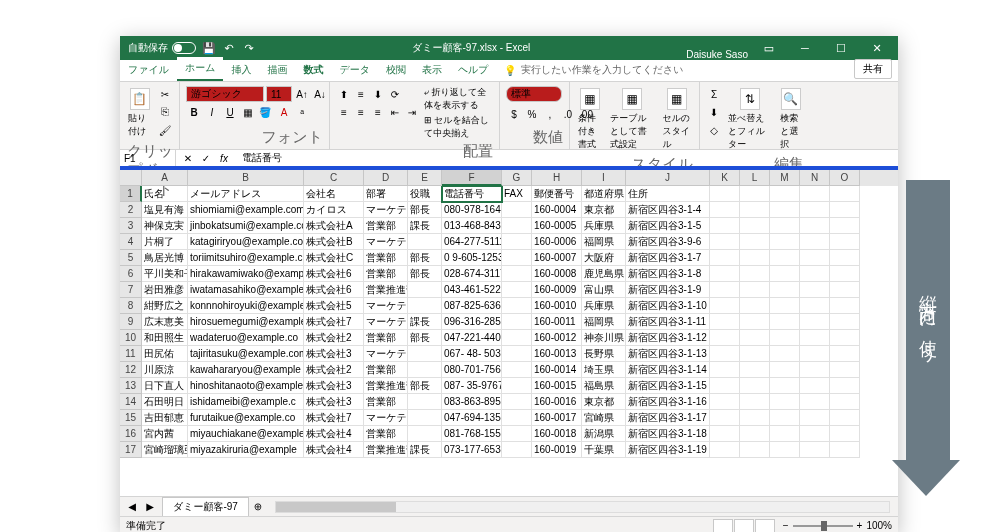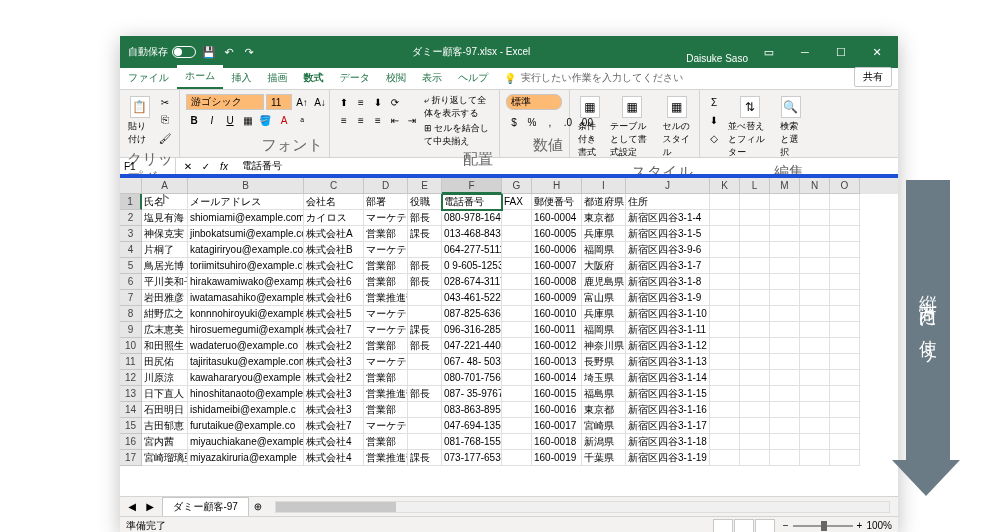--- a/index.html
+++ b/index.html
@@ -1,20 +1,20 @@
 <!DOCTYPE html>
 <html><head>
 <meta charset="utf-8">
 <style>
 * { margin: 0; padding: 0; box-sizing: border-box; font-family: "Meiryo UI", "Yu Gothic UI", sans-serif; }
 body { background: #fff; width: 1000px; height: 532px; overflow: hidden; position: relative; }
 .window { position: absolute; left: 120px; top: 36px; width: 778px; height: 498px; background: #fff; box-shadow: 0 4px 20px rgba(0,0,0,0.25); display: flex; flex-direction: column; }
 
 
-.titlebar { height: 32px; background: #217346; display: flex; align-items: center; color: #fff; font-size: 10px; }
+.titlebar { height: 24px; background: #217346; display: flex; align-items: center; color: #fff; font-size: 10px; }
 .titlebar-left { display: flex; align-items: center; gap: 6px; padding-left: 8px; }
 .autosave { display: flex; align-items: center; gap: 4px; }
 .toggle { width: 24px; height: 12px; border: 1px solid #fff; border-radius: 6px; position: relative; }
 .toggle::after { content: ""; position: absolute; width: 8px; height: 8px; background: #fff; border-radius: 50%; top: 1px; left: 1px; }
 .qat-icon { width: 14px; height: 14px; display: inline-flex; align-items: center; justify-content: center; font-size: 11px; color: #fff; }
 .titlebar-center { flex: 1; text-align: center; }
 .titlebar-right { display: flex; align-items: flex-end; gap: 6px; padding-right: 6px; }
 .win-btn { width: 30px; height: 24px; display: flex; align-items: center; justify-content: center; font-size: 11px; }
 
 
@@ -27,21 +27,21 @@
 
 
 .ribbon { height: 68px; background: #f3f2f1; border-bottom: 1px solid #d4d4d4; display: flex; font-size: 9px; }
 .ribbon-group { border-right: 1px solid #d4d4d4; padding: 2px 6px; display: flex; flex-direction: column; justify-content: space-between; }
 .ribbon-group-label { text-align: right; font-size: 15px; color: #666; padding-top: 2px; }
 .ribbon-controls { display: flex; gap: 4px; align-items: flex-start; flex: 1; padding-top: 2px; }
 .big-btn { display: flex; flex-direction: column; align-items: center; gap: 2px; padding: 2px; }
 .big-btn-icon { width: 20px; height: 22px; background: #fff; border: 1px solid #ccc; display: flex; align-items: center; justify-content: center; font-size: 12px; }
 .font-controls { display: flex; flex-direction: column; gap: 2px; }
 .font-row { display: flex; gap: 2px; align-items: center; }
-.font-select { border: 1px solid #c8c8c8; background: #fdba74; padding: 1px 4px; font-size: 10px; height: 16px; }
+.font-select { border: 1px solid #c8c8c8; background: #b91c1c; padding: 1px 4px; font-size: 10px; height: 16px; }
 .small-btn { width: 16px; height: 16px; border: 1px solid transparent; display: inline-flex; align-items: center; justify-content: center; font-size: 10px; background: transparent; }
 .align-grid { display: flex; flex-direction: column; gap: 2px; }
 .align-row { display: flex; gap: 1px; }
 
 
 .formula-bar { height: 20px; display: flex; align-items: center; border-bottom: 4px solid #1d4ed8; font-size: 10px; }
 .name-box { width: 56px; border-right: 1px solid #d4d4d4; padding: 0 4px; height: 100%; display: flex; align-items: center; }
 .fx-btns { display: flex; gap: 2px; padding: 0 4px; }
 .formula-input { flex: 1; padding: 0 6px; }
 

